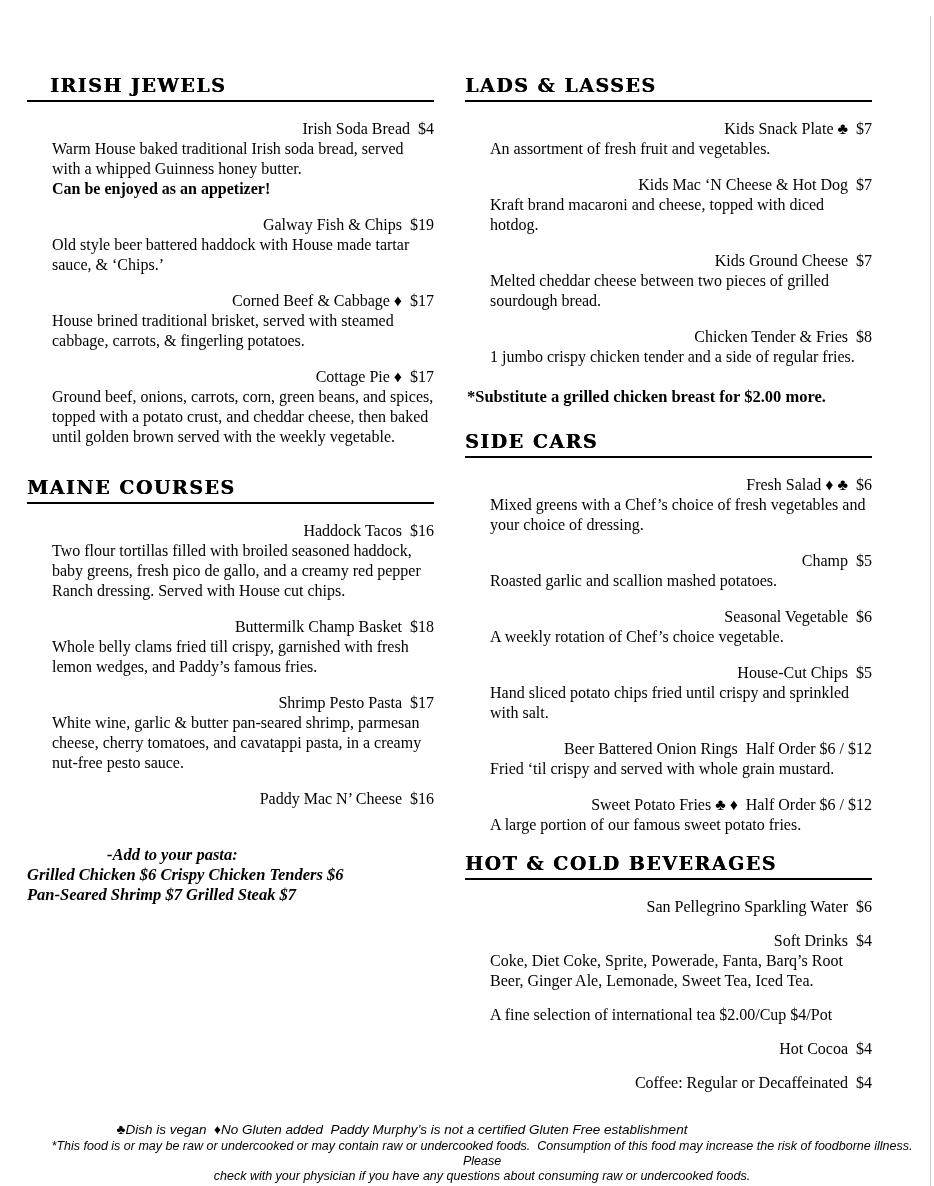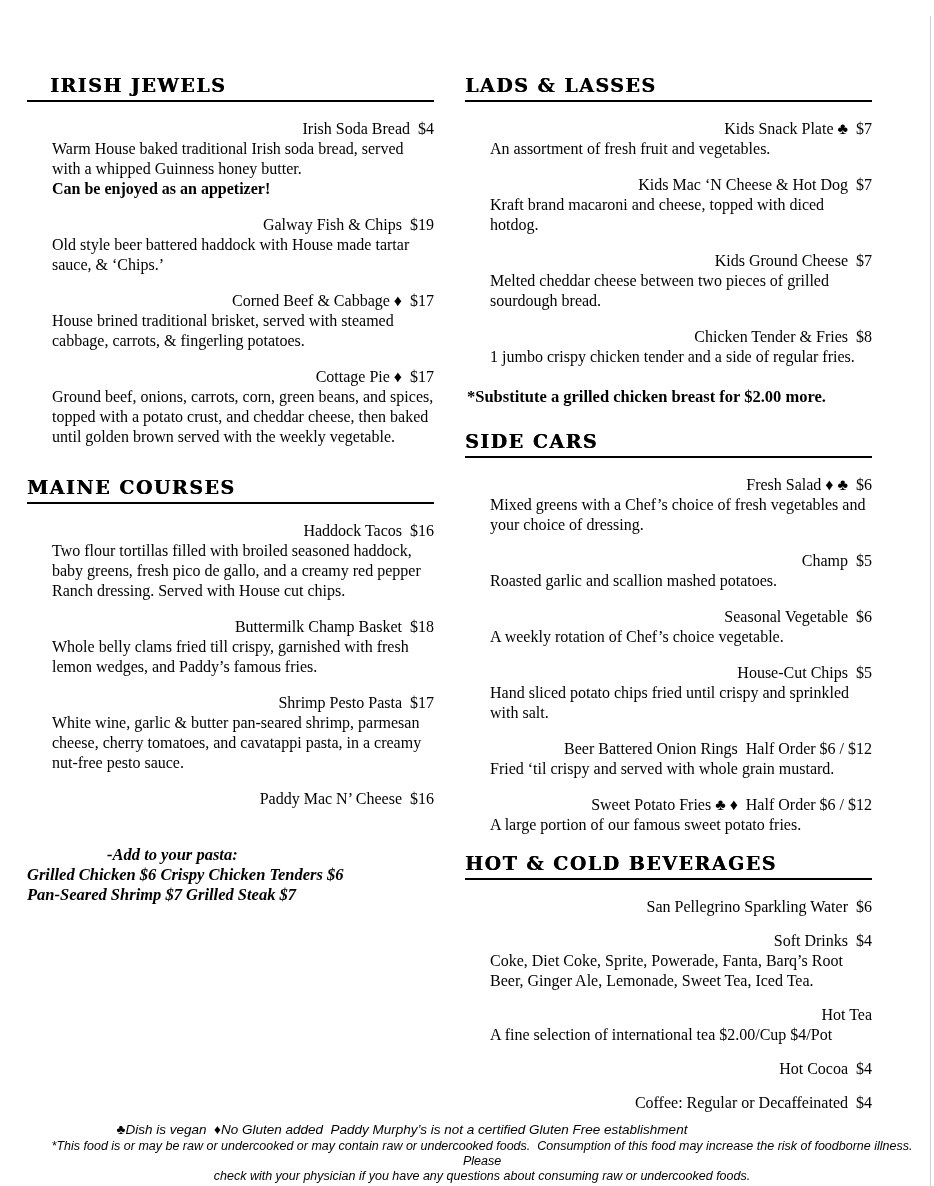--- a/index.html
+++ b/index.html
@@ -244,24 +244,20 @@
 
         <div class="item">
           <div class="item-row">
             <span class="item-name">Soft Drinks</span>
             <span class="item-price">$4</span>
           </div>
           <div class="item-desc">Coke, Diet Coke, Sprite, Powerade, Fanta, Barq’s Root Beer, Ginger Ale, Lemonade, Sweet Tea, Iced Tea.</div>
         </div>
 
         <div class="item">
-          <div class="item-row">
-            <span class="item-name">Hot Tea</span>
-
-          </div>
           <div class="item-desc">A fine selection of international tea $2.00/Cup $4/Pot</div>
         </div>
 
         <div class="item">
           <div class="item-row">
             <span class="item-name">Hot Cocoa</span>
             <span class="item-price">$4</span>
           </div>
         </div>
 

